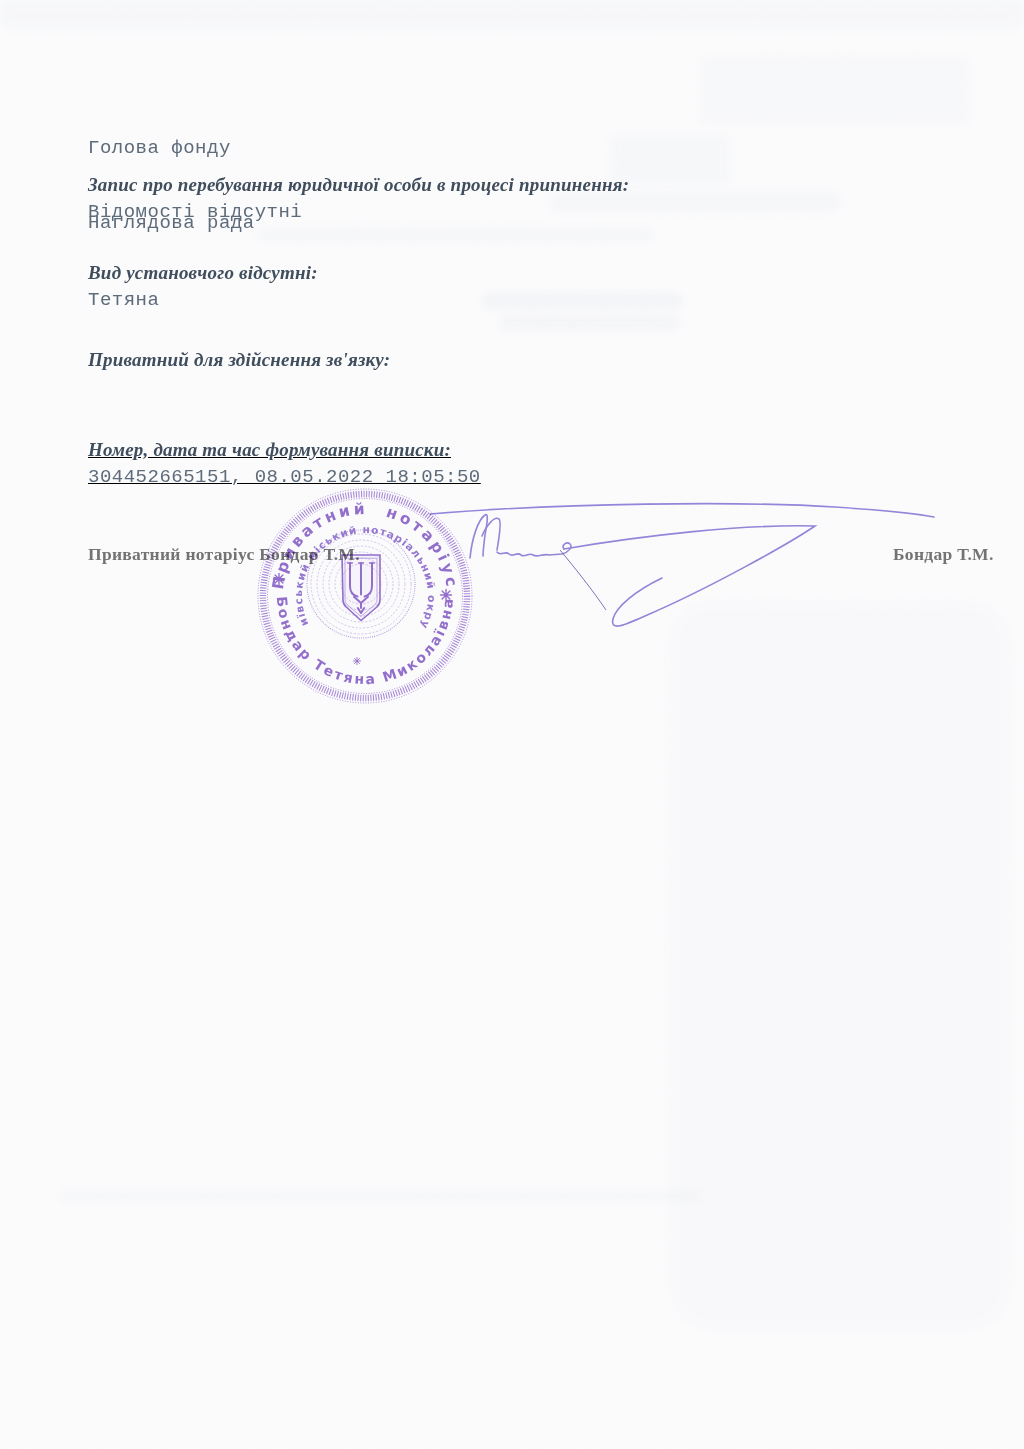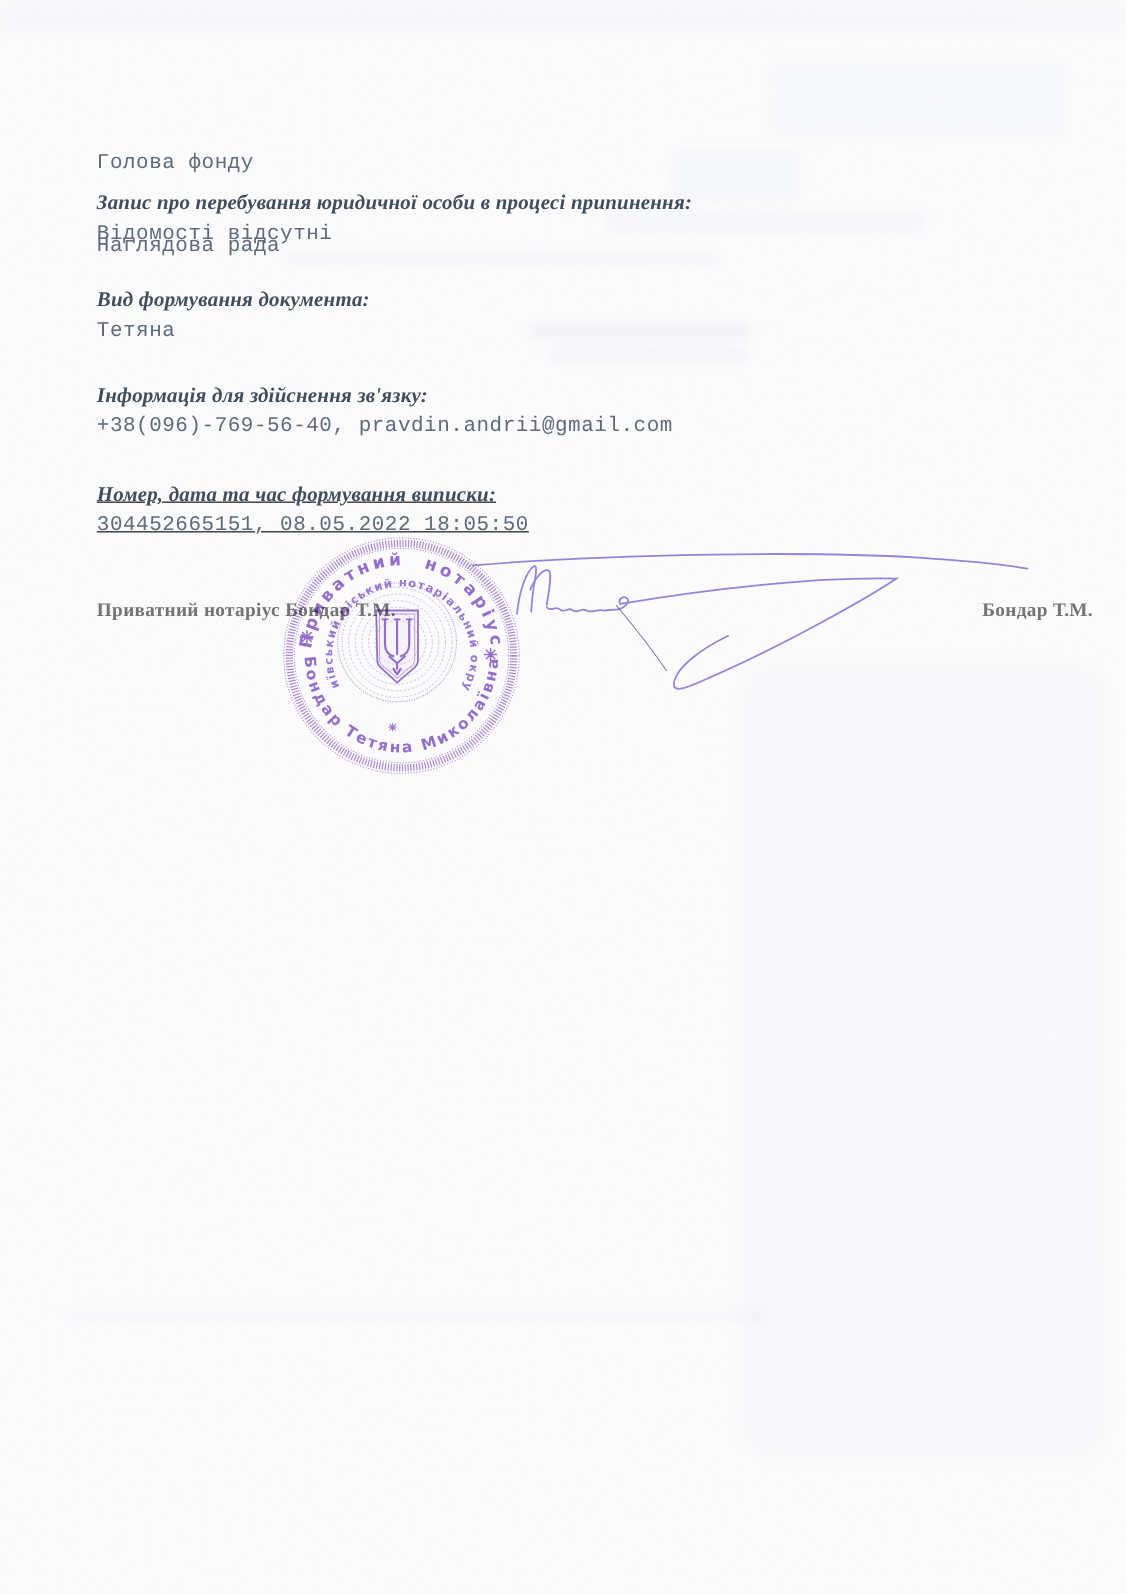--- a/index.html
+++ b/index.html
@@ -99,27 +99,26 @@
     <div class="heading">Запис про перебування юридичної особи в процесі припинення:</div>
     <div class="mono value">Відомості відсутні</div>
   </div>
 
   <div class="abs mono" style="left:88px;top:86px;">
     <div>Голова фонду</div>
     <div>Наглядова рада</div>
   </div>
 
   <div class="abs section" style="left:88px;top:262px;">
-    <div class="heading">Вид формування документа:</div>
+    <div class="heading">Вид установчого відсутні:</div>
     <div class="mono value">Тетяна</div>
   </div>
 
   <div class="abs section" style="left:88px;top:349px;">
-    <div class="heading">Інформація для здійснення зв'язку:</div>
-    <div class="mono value">+38(096)-769-56-40, pravdin.andrii@gmail.com</div>
+    <div class="heading">Приватний для здійснення зв'язку:</div>
   </div>
 
   <div class="abs section" style="left:88px;top:439px;text-decoration:underline;">
     <div class="heading">Номер, дата та час формування виписки:</div>
     <div class="mono value">304452665151, 08.05.2022 18:05:50</div>
   </div>
 
   <div class="abs siglabel" style="left:88px;top:544px;">Приватний нотаріус Бондар Т.М.</div>
   <div class="abs siglabel" style="left:845px;top:544px;margin-left:48px;">Бондар Т.М.</div>
 

